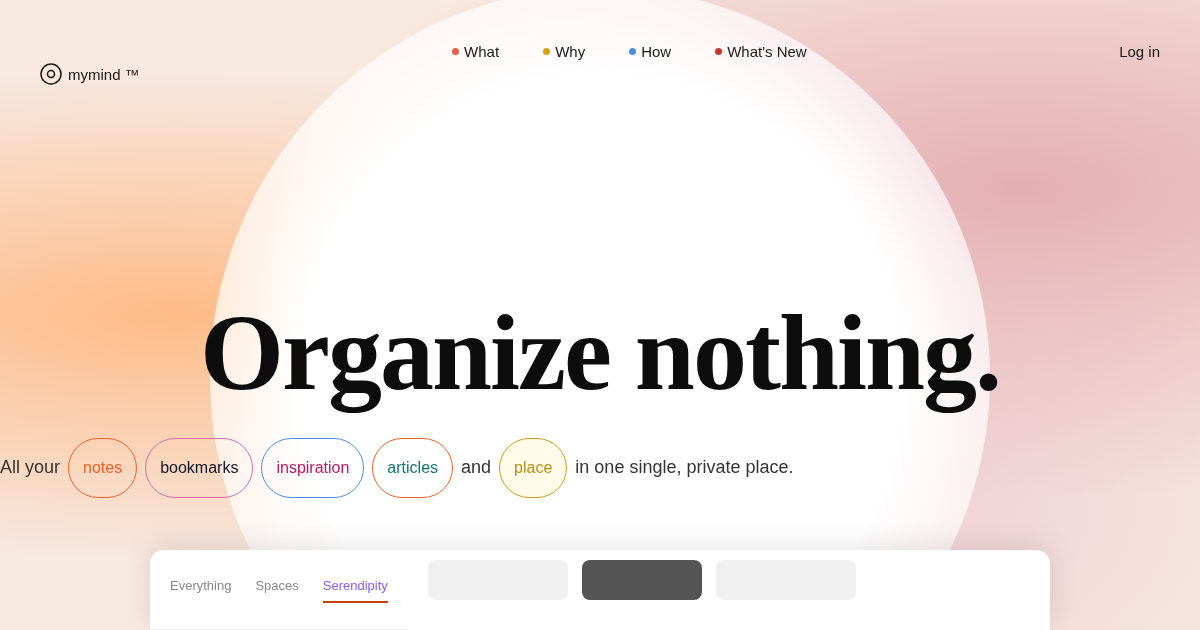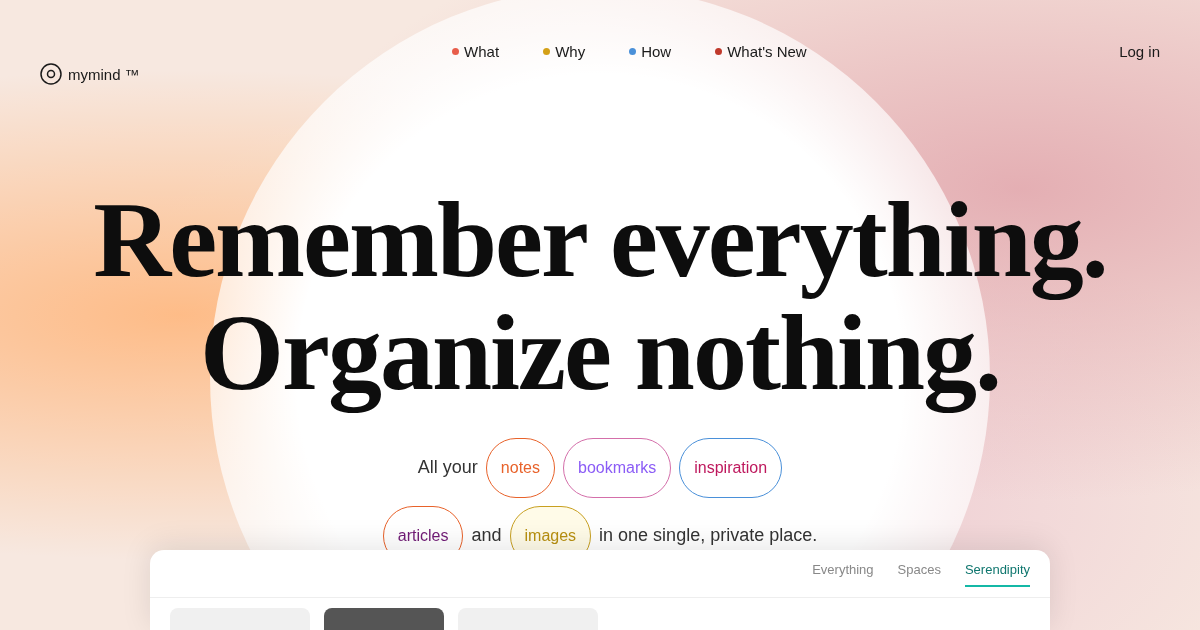--- a/index.html
+++ b/index.html
@@ -138,21 +138,21 @@
       line-height: 1.05;
       color: #0d0d0d;
       letter-spacing: -2px;
       font-family: Georgia, 'Times New Roman', serif;
       font-style: normal;
     }
 
     .subtitle-row {
       margin-top: 28px;
       display: flex;
-      flex-direction: column;
+      flex-direction: row;
       align-items: center;
       gap: 8px;
     }
 
     .subtitle-line {
       display: flex;
       align-items: center;
       justify-content: center;
       gap: 8px;
       font-size: 18px;
@@ -164,23 +164,23 @@
       display: inline-flex;
       align-items: center;
       padding: 20px 14px;
       border-radius: 999px;
       font-size: 16px;
       font-weight: 400;
       border: 1.5px solid;
     }
 
     .tag-red { border-color: #e8622a; color: #e8622a; }
-    .tag-pink { border-color: #d46faa; color: #8b5cf6; }
+    .tag-pink { border-color: #d46faa; color: #0f172a; }
     .tag-blue { border-color: #4a90d9; color: #be185d; }
-    .tag-orange { border-color: #e8622a; color: #701a75; }
+    .tag-orange { border-color: #e8622a; color: #0f766e; }
     .tag-yellow { border-color: #c8a020; color: #b89010; background: rgba(255,230,100,0.15); }
 
     .plain-text {
       font-size: 18px;
       color: #333;
     }
 
     
     .app-preview {
       position: absolute;
@@ -191,21 +191,21 @@
       height: 80px;
       background: white;
       border-radius: 14px 14px 0 0;
       box-shadow: 0 -4px 30px rgba(0,0,0,0.1);
       z-index: 6;
       overflow: hidden;
     }
 
     .app-preview-inner {
       display: flex;
-      flex-direction: column;
+      flex-direction: row;
       height: 100%;
     }
 
     .app-tabs {
       display: flex;
       justify-content: flex-end;
       align-items: center;
       padding: 12px 20px 0;
       gap: 24px;
       border-bottom: 1px solid #eee;
@@ -214,22 +214,22 @@
 
     .app-tab {
       font-size: 13px;
       color: #888;
       cursor: pointer;
       padding-bottom: 8px;
       border-bottom: 2px solid transparent;
     }
 
     .app-tab.active {
-      color: #0f766e;
-      border-bottom: 2px solid #14b8a6;
+      color: #8b5cf6;
+      border-bottom: 2px solid #c2410c;
       font-weight: 500;
     }
 
     .app-content {
       flex: 1;
       display: flex;
       padding: 10px 20px;
       gap: 14px;
     }
 
@@ -281,35 +281,35 @@
     </a>
   </nav>
 
   <div class="header-actions">
     <button class="login-btn">Log in</button>
   </div>
 </header>
 
 <main class="main">
   <h1 class="headline">
-    <span>Remember everything.</span><br>
+    <br>
     <span>Organize nothing.</span>
   </h1>
 
   <div class="subtitle-row">
     <div class="subtitle-line">
       <span class="plain-text">All your</span>
       <span class="tag tag-red">notes</span>
       <span class="tag tag-pink">bookmarks</span>
       <span class="tag tag-blue">inspiration</span>
     </div>
     <div class="subtitle-line">
       <span class="tag tag-orange">articles</span>
       <span class="plain-text">and</span>
-      <span class="tag tag-yellow">images</span>
+      <span class="tag tag-yellow">place</span>
       <span class="plain-text">in one single, private place.</span>
     </div>
   </div>
 </main>
 
 <div class="app-preview">
   <div class="app-preview-inner">
     <div class="app-tabs">
       <span class="app-tab">Everything</span>
       <span class="app-tab">Spaces</span>

